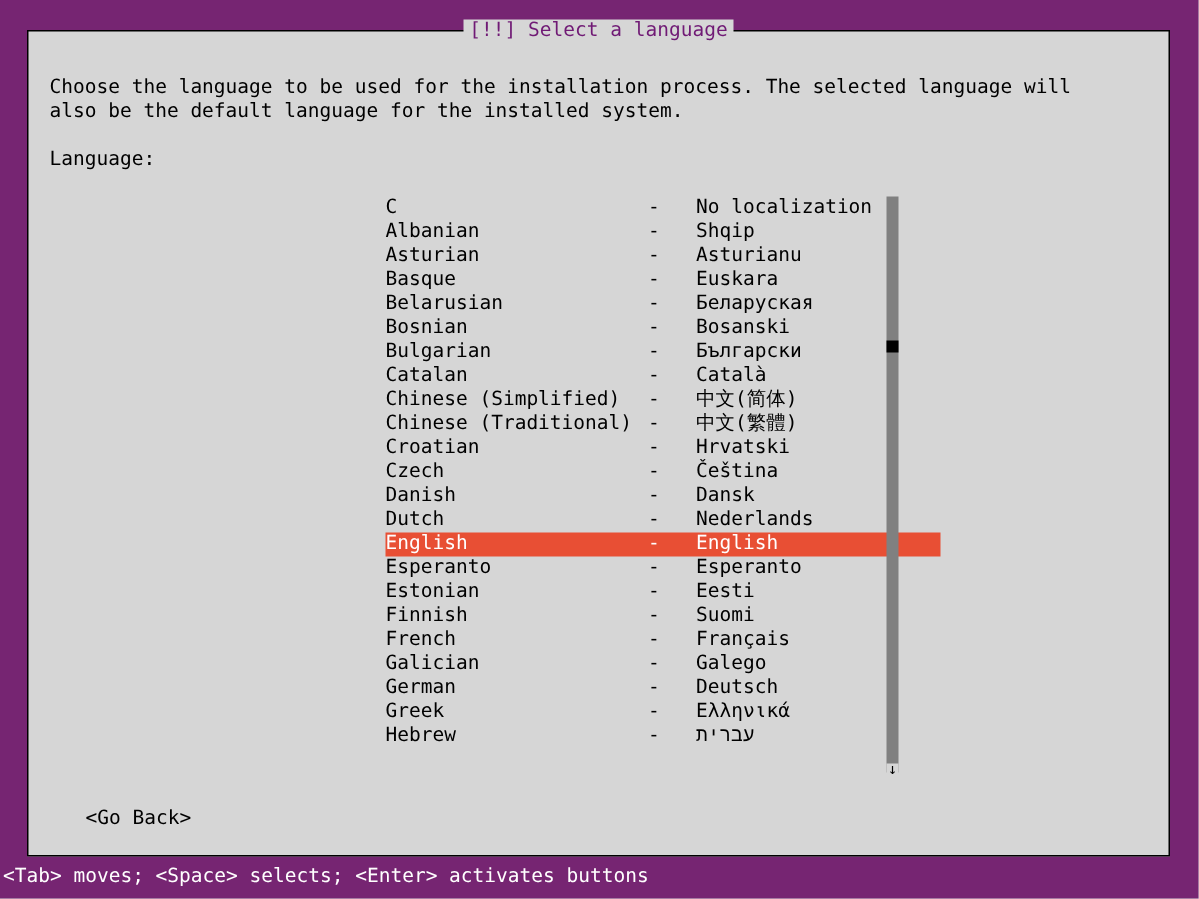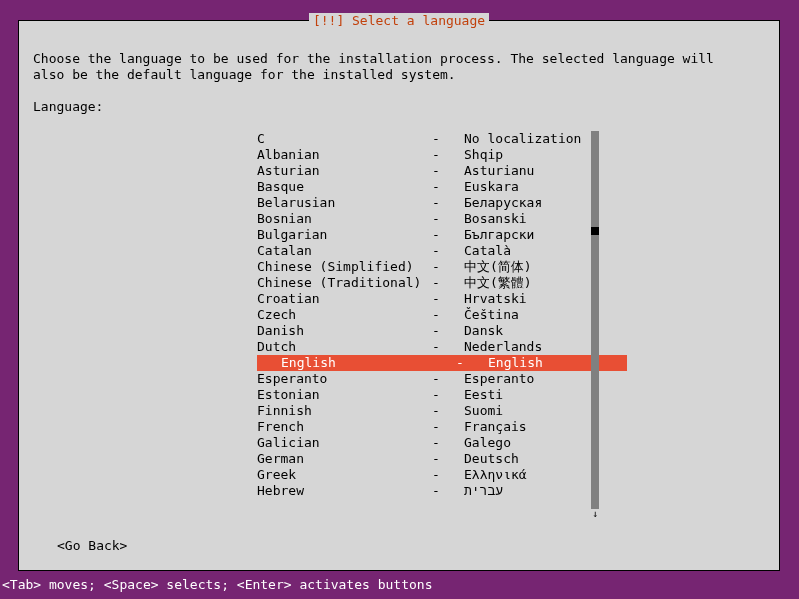--- a/index.html
+++ b/index.html
@@ -21,21 +21,21 @@
       height: 551px;
       background: #d6d6d6;
       border: 1px solid #000;
     }
     .title-row {
       position: absolute;
       top: -8px;
       left: 0;
       width: 100%;
       text-align: center;
-      color: #c2410c;
+      color: #701a75;
       font-weight: normal;
     }
     .title-text {
       background: #d6d6d6;
       padding: 0 4px;
     }
     .body-text {
       position: absolute;
       left: 14px;
       top: 30px;
@@ -57,21 +57,20 @@
     }
     .list-row {
       height: 16px;
       color: #000;
       white-space: pre;
       cursor: pointer;
     }
     .list-row.selected {
       background: #e84f34;
       color: #fff;
-      padding-left: 24px;
     }
     .col-name { display: inline-block; width: 175px; }
     .col-sep { display: inline-block; width: 32px; }
     .col-native { display: inline-block; }
     .scrollbar {
       position: absolute;
       left: 572px;
       top: 110px;
       width: 8px;
       height: 384px;

